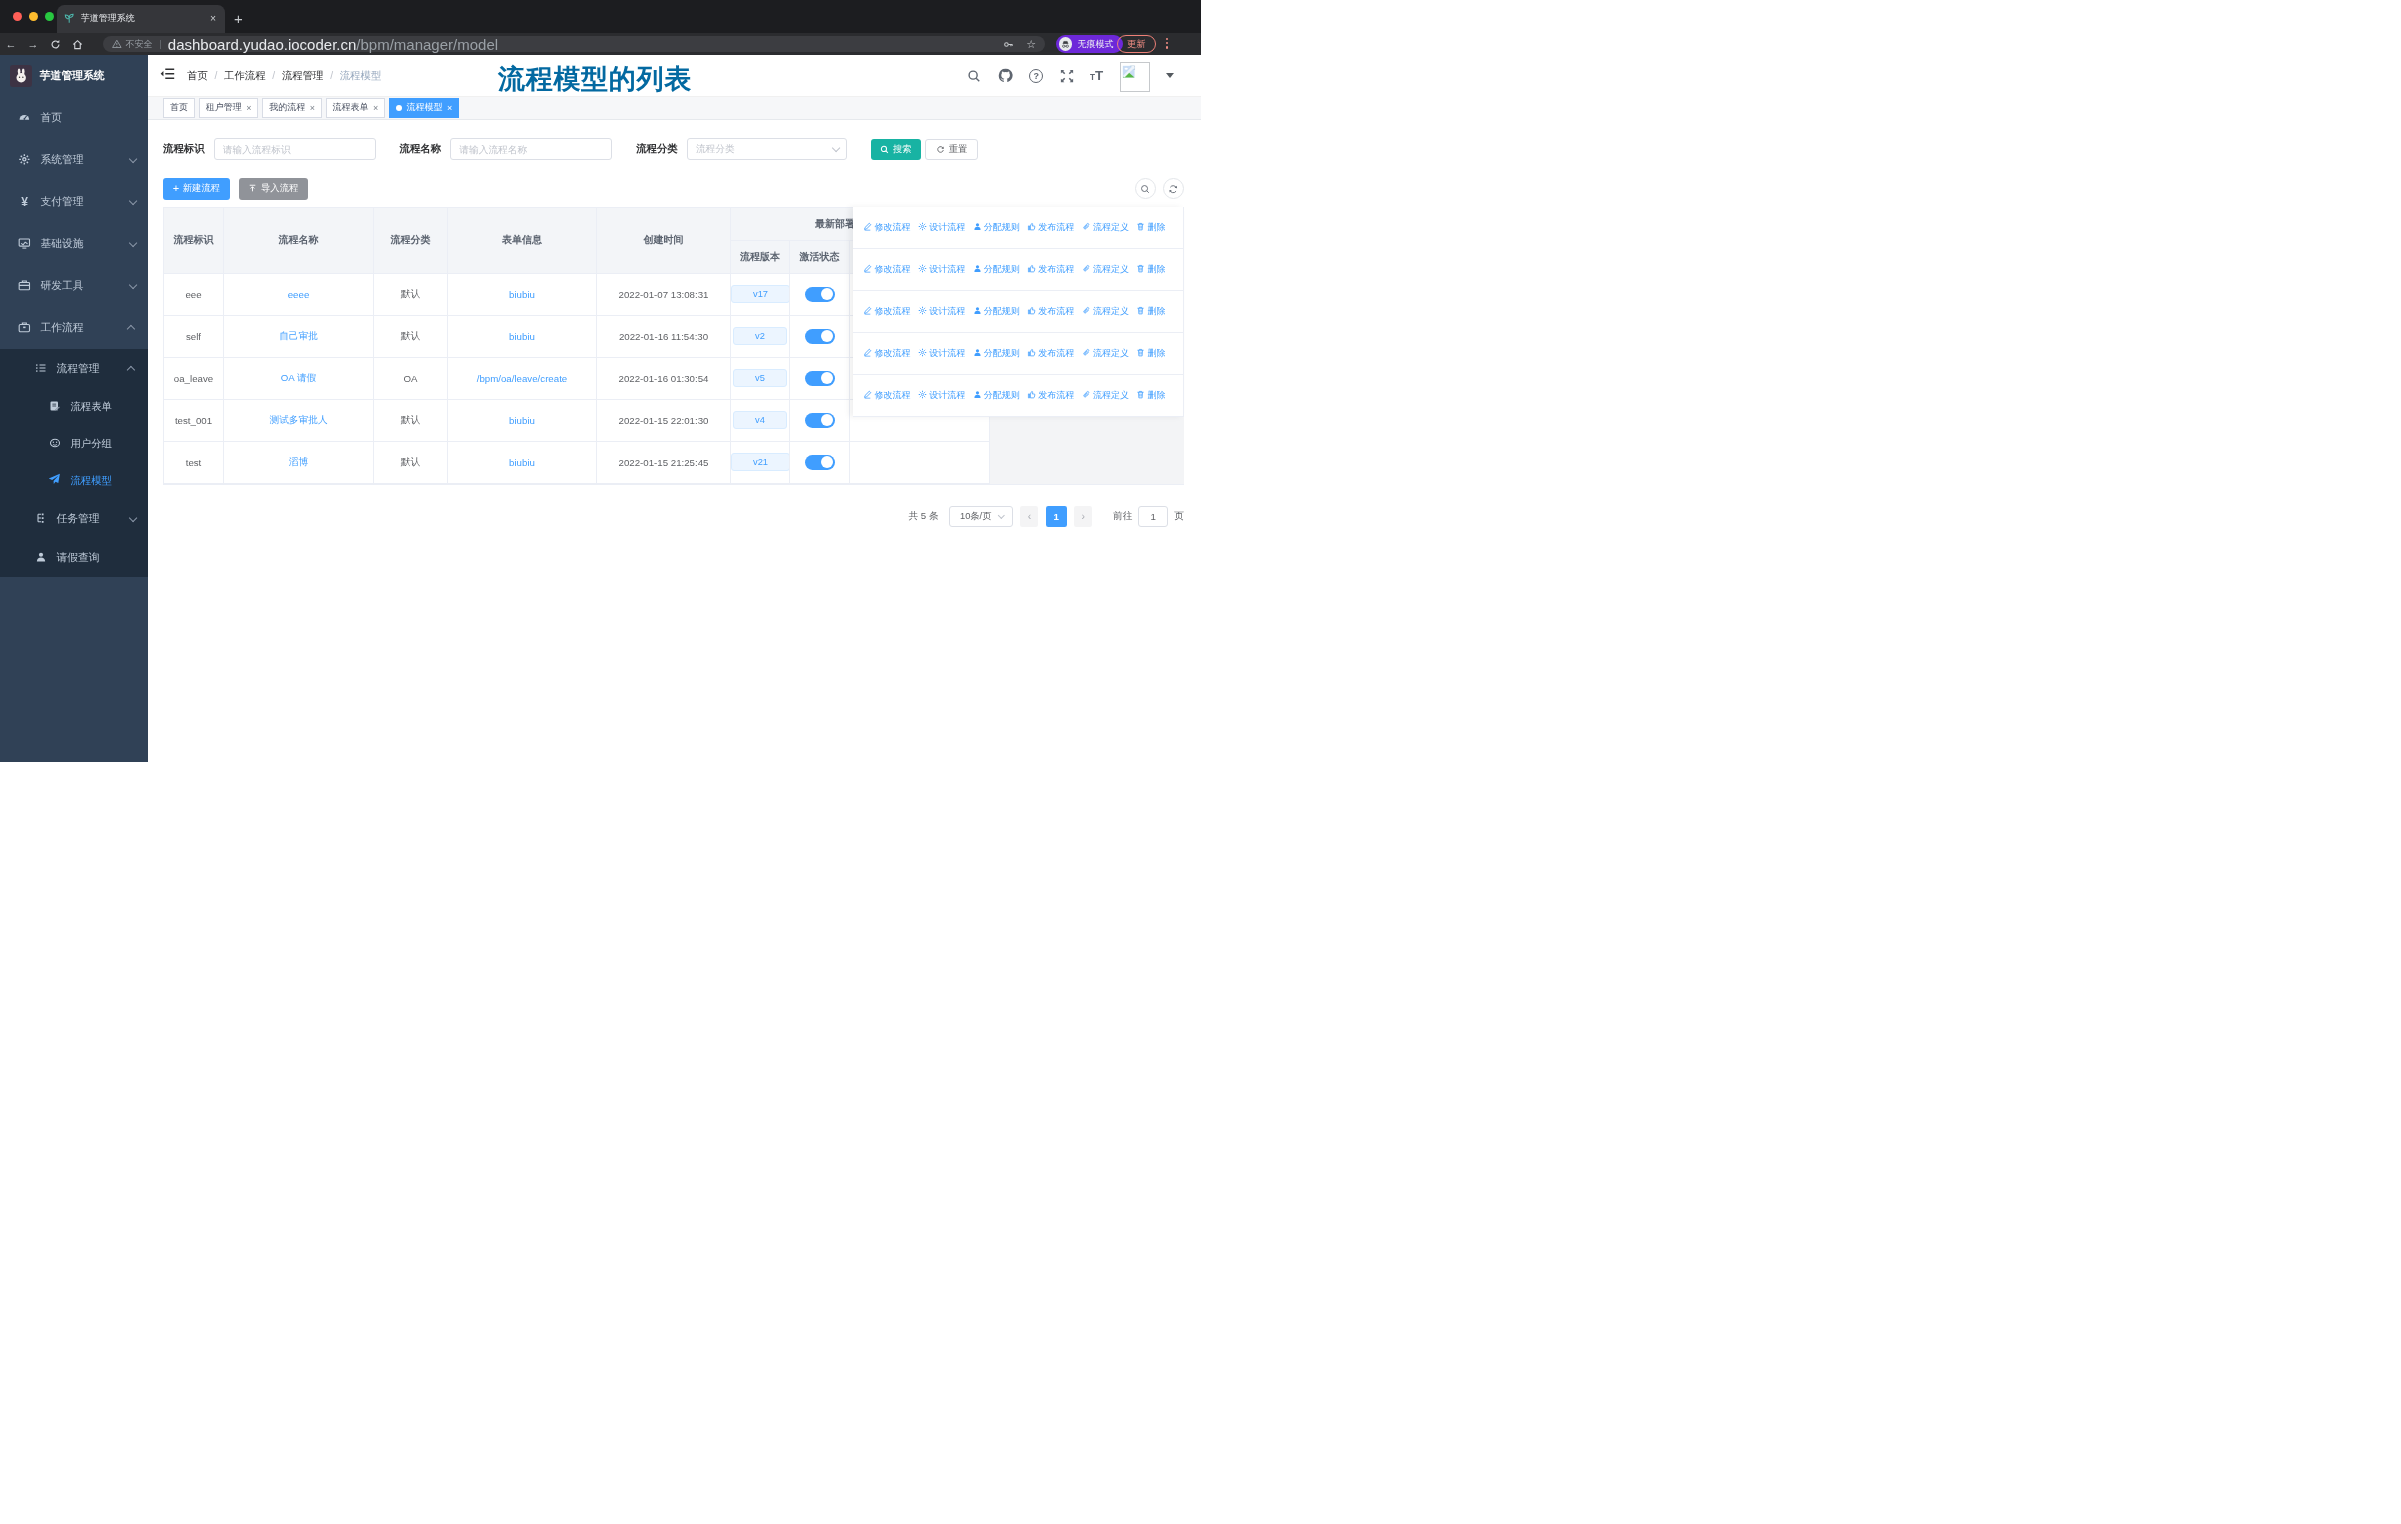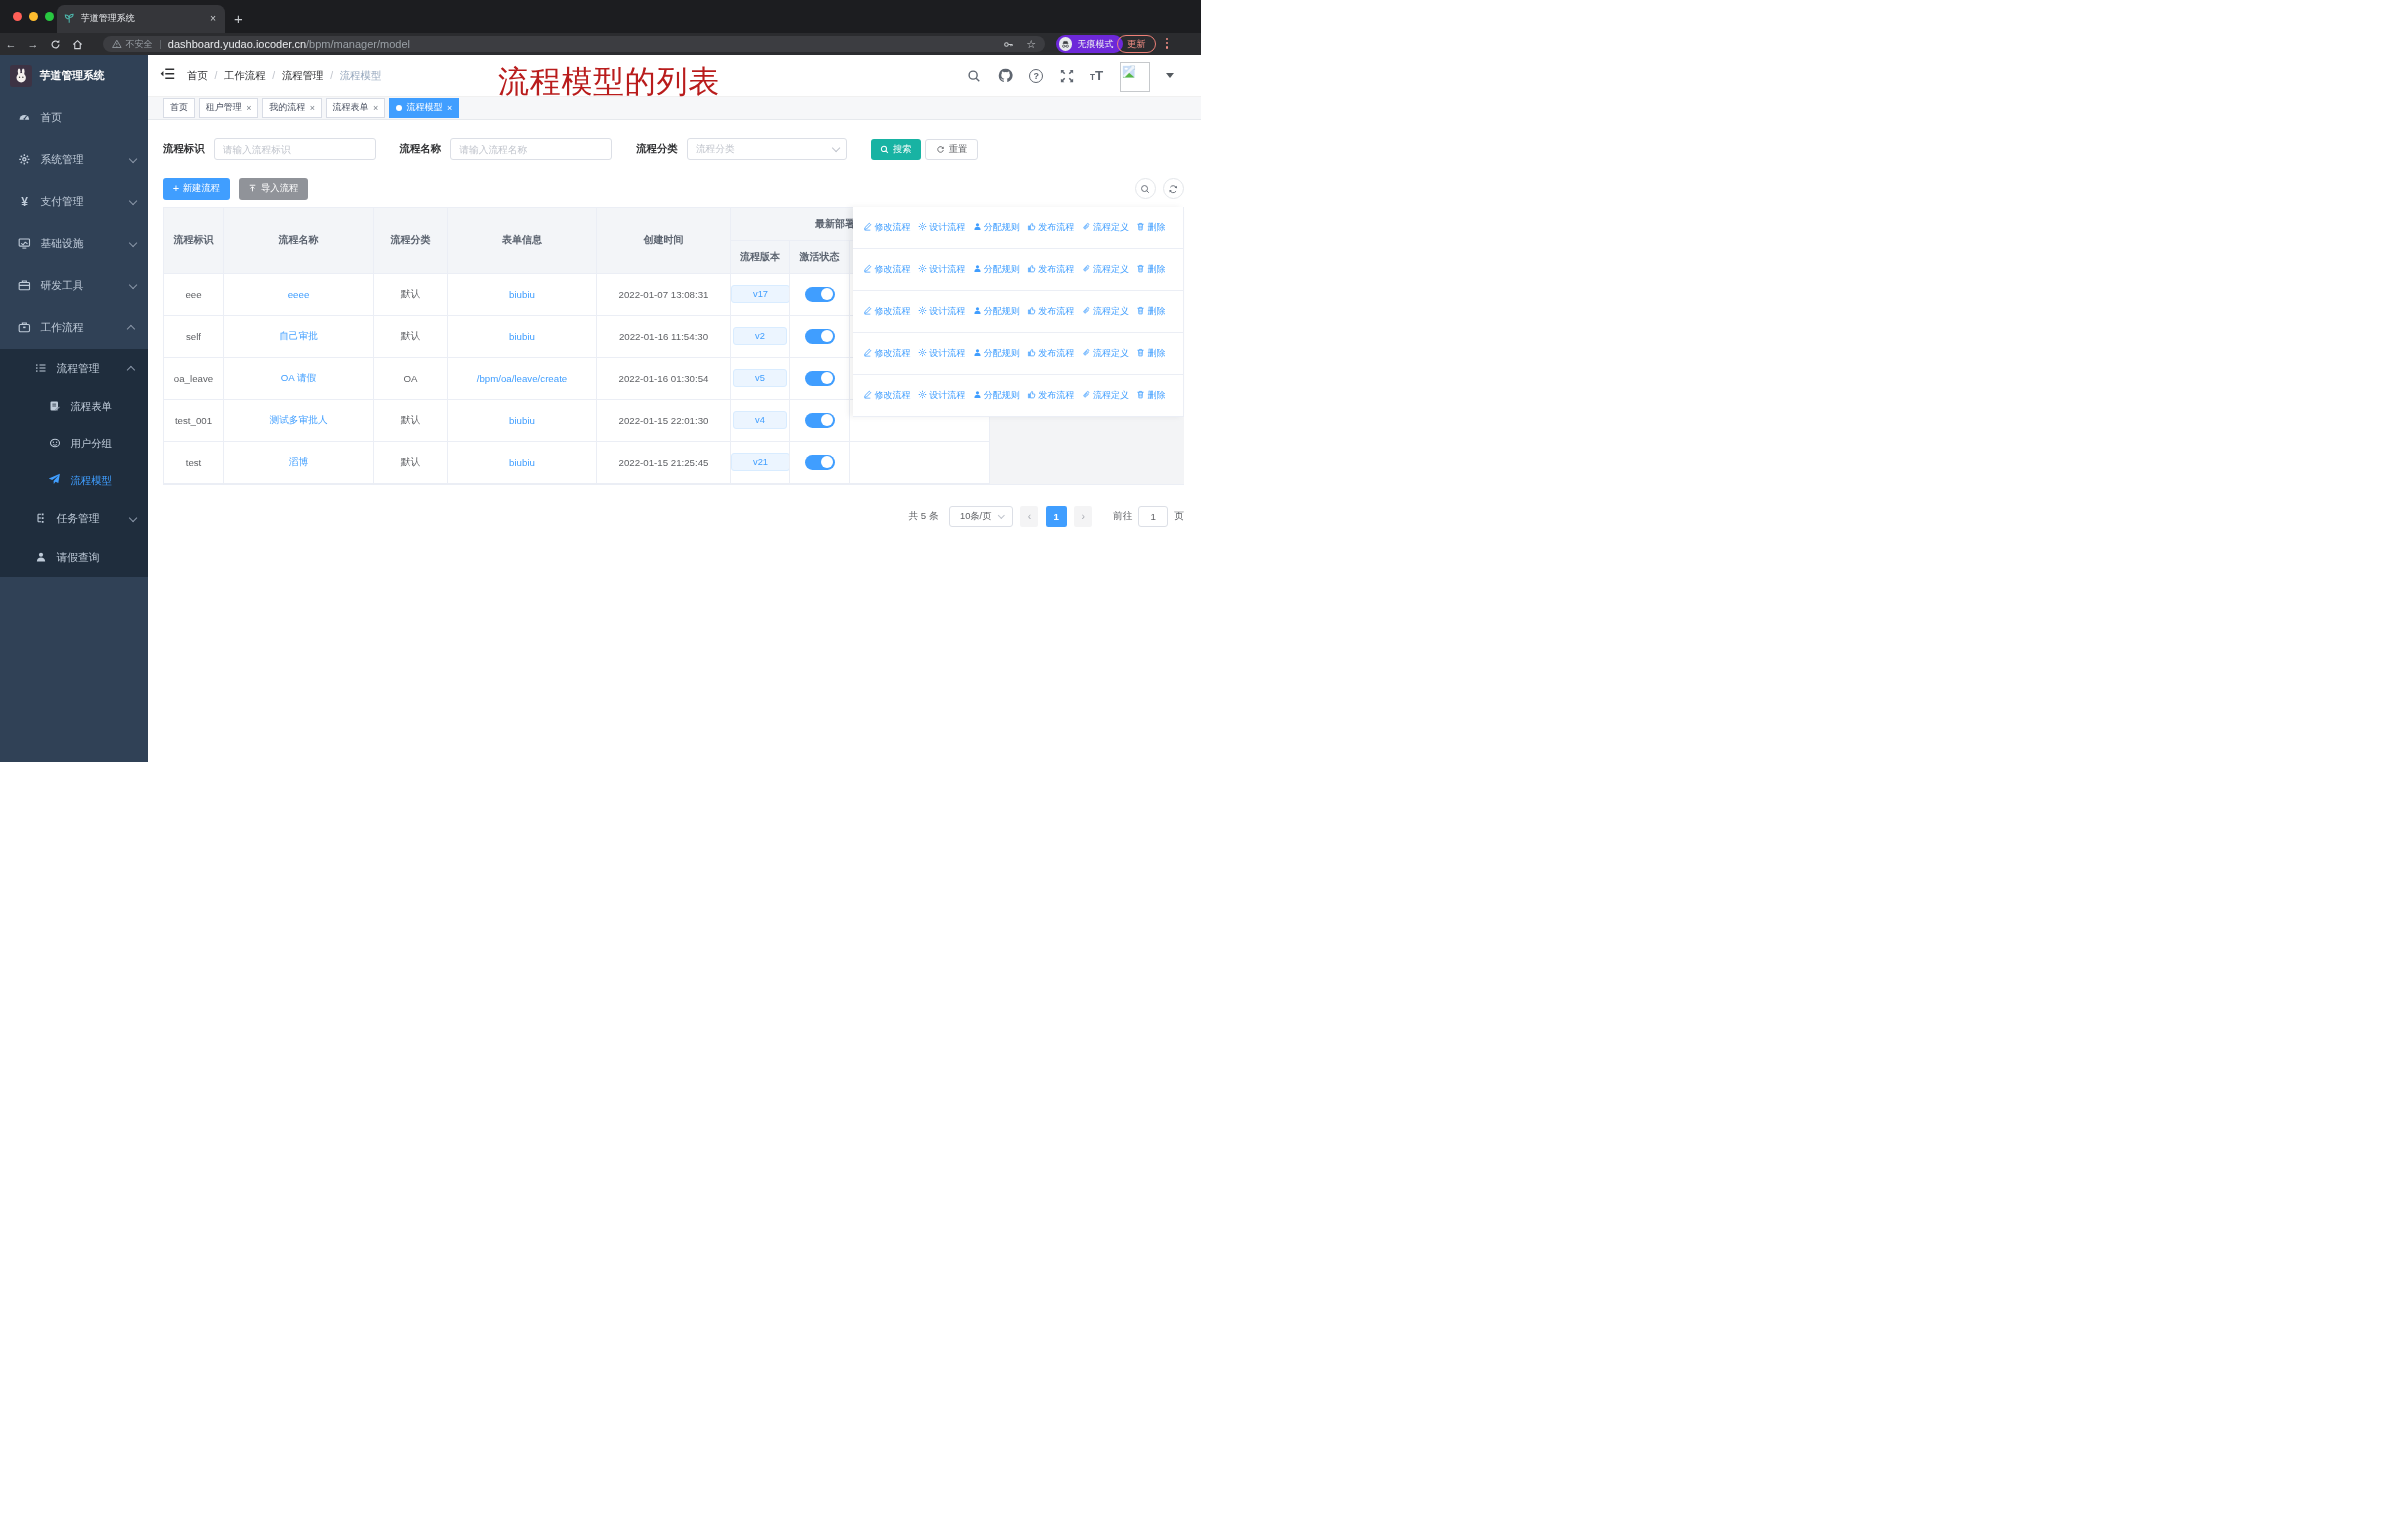--- a/index.html
+++ b/index.html
@@ -17,21 +17,21 @@
   .tab .title { font-size:9px; flex:1; margin-left:6px; white-space:nowrap; overflow:hidden; }
   .tab .close { color:#c7cacd; font-size:10.4px; cursor:default; padding:0 1.5px; }
   .newtab { position:absolute; left:234px; top:8.2px; color:#c7cacd; font-size:15px; line-height:21px; }
   .toolbar { height:22px; background:#2b2c2f; display:flex; align-items:center; position:relative; }
   .nav-ico { color:#d0d3d8; font-size:11px; width:22px; text-align:center; }
   .nav-ico svg { vertical-align:-1.5px; }
   .urlpill { position:absolute; left:103px; top:3px; width:942px; height:16.4px; background:#3c3d41;
     border-radius:8.2px; display:flex; align-items:center; padding:0 9px; }
   .warn { display:flex; align-items:center; gap:3.7px; color:#9aa0a6; font-size:9px; }
   .pill-div { width:0.7px; height:9px; background:#5f6368; margin:0 7.4px; }
-  .url { font-size:11px; color:#e8eaed; }
+  .url { font-size:15px; color:#e8eaed; }
   .url .path { color:#9aa0a6; }
   .pill-right { margin-left:auto; display:flex; align-items:center; gap:12px; color:#c7cacd; }
   .chip { position:absolute; left:1056px; top:2.2px; height:18px; background:#6d28d9; border-radius:9px;
     display:flex; align-items:center; gap:5.2px; padding:0 9px 0 3px; color:#f1f3f4; font-size:9px; }
   .chip .circ { width:13.4px; height:13.4px; background:#e8eaed; border-radius:50%; display:flex;
     align-items:center; justify-content:center; }
   .update { position:absolute; left:1117px; top:2.2px; height:18px; border:1.1px solid #ee8077; color:#f18d84;
     border-radius:9.7px; padding:0 9px; font-size:9.3px; display:flex; align-items:center; }
   .dots3 { position:absolute; left:1166px; top:5.2px; display:flex; flex-direction:column; gap:1.9px; }
   .dots3 i { width:2.2px; height:2.2px; border-radius:50%; background:#f18d84; }
@@ -57,21 +57,21 @@
   .menu-item.active { color:#409eff; }
   .menu-item.active .mi-ico { color:#409eff; }
 
   .main { flex:1; display:flex; flex-direction:column; background:#fff; position:relative; }
   .app-header { height:42px; background:#fff; display:flex; align-items:center; position:relative;
     border-bottom:0.7px solid #f0f0f0; }
   .hamburger { margin-left:12px; width:15px; }
   .crumbs { display:flex; align-items:center; gap:6.7px; margin-left:12px; font-size:10.4px; color:#303133; }
   .crumbs .sep { color:#c0c4cc; }
   .crumbs .cur { color:#97a8be; }
-  .annotation { position:absolute; left:350px; top:6px; font-size:31px; font-weight:400; color:#b91c1c;
+  .annotation { position:absolute; left:350px; top:6px; font-size:27px; font-weight:700; color:#0369a1;
     letter-spacing:0.7px; }
   .hdr-icons { margin-left:auto; display:flex; align-items:center; gap:16.4px; padding-right:27px; color:#5f6670; }
   .avatar-box { width:30px; height:30px; border:0.7px solid #c6c9cc; background:#fff; position:relative; margin-top:3px; }
   .caret-down { width:0; height:0; border-left:4.5px solid transparent; border-right:4.5px solid transparent;
     border-top:5.2px solid #555a60; }
 
   .tagsbar { height:23px; background:#f6f7f9; border-bottom:0.7px solid #e6e9ed; display:flex;
     align-items:center; gap:3.7px; padding-left:15px; }
   .tag { height:19.4px; border:0.7px solid #d8dce5; background:#fff; color:#495060; font-size:9px;
     display:flex; align-items:center; gap:4.5px; padding:0 6px; cursor:pointer; }

